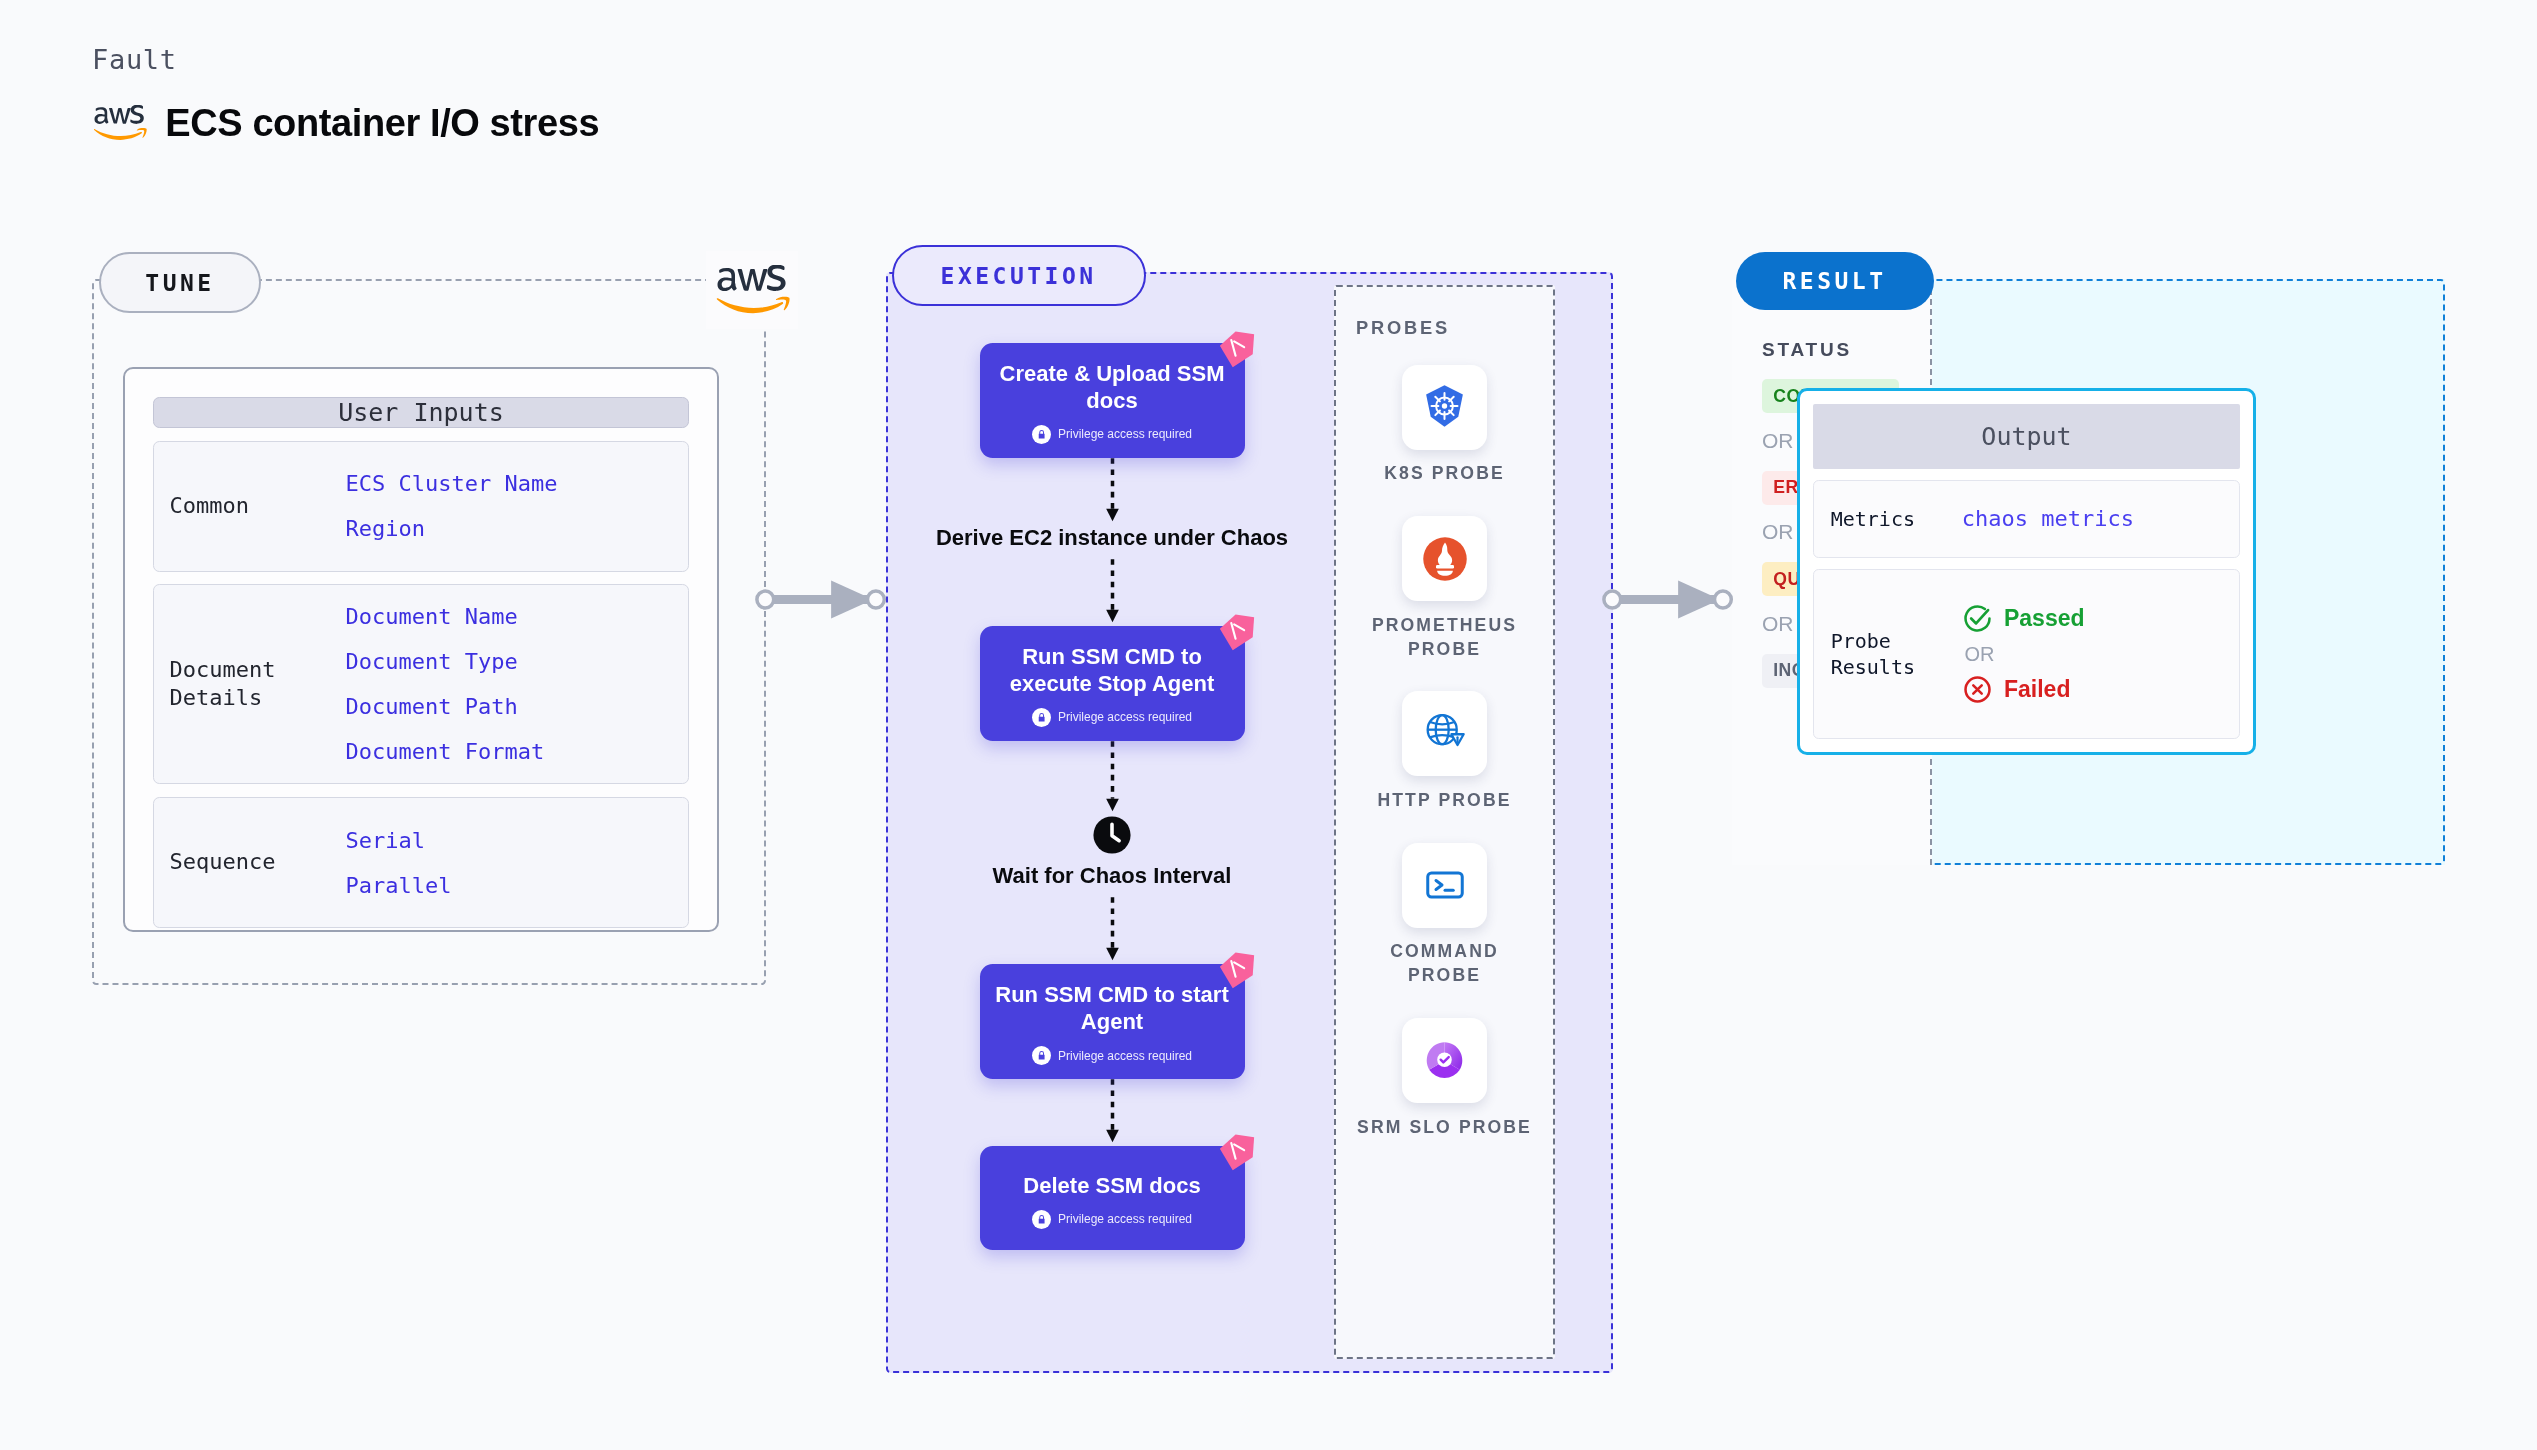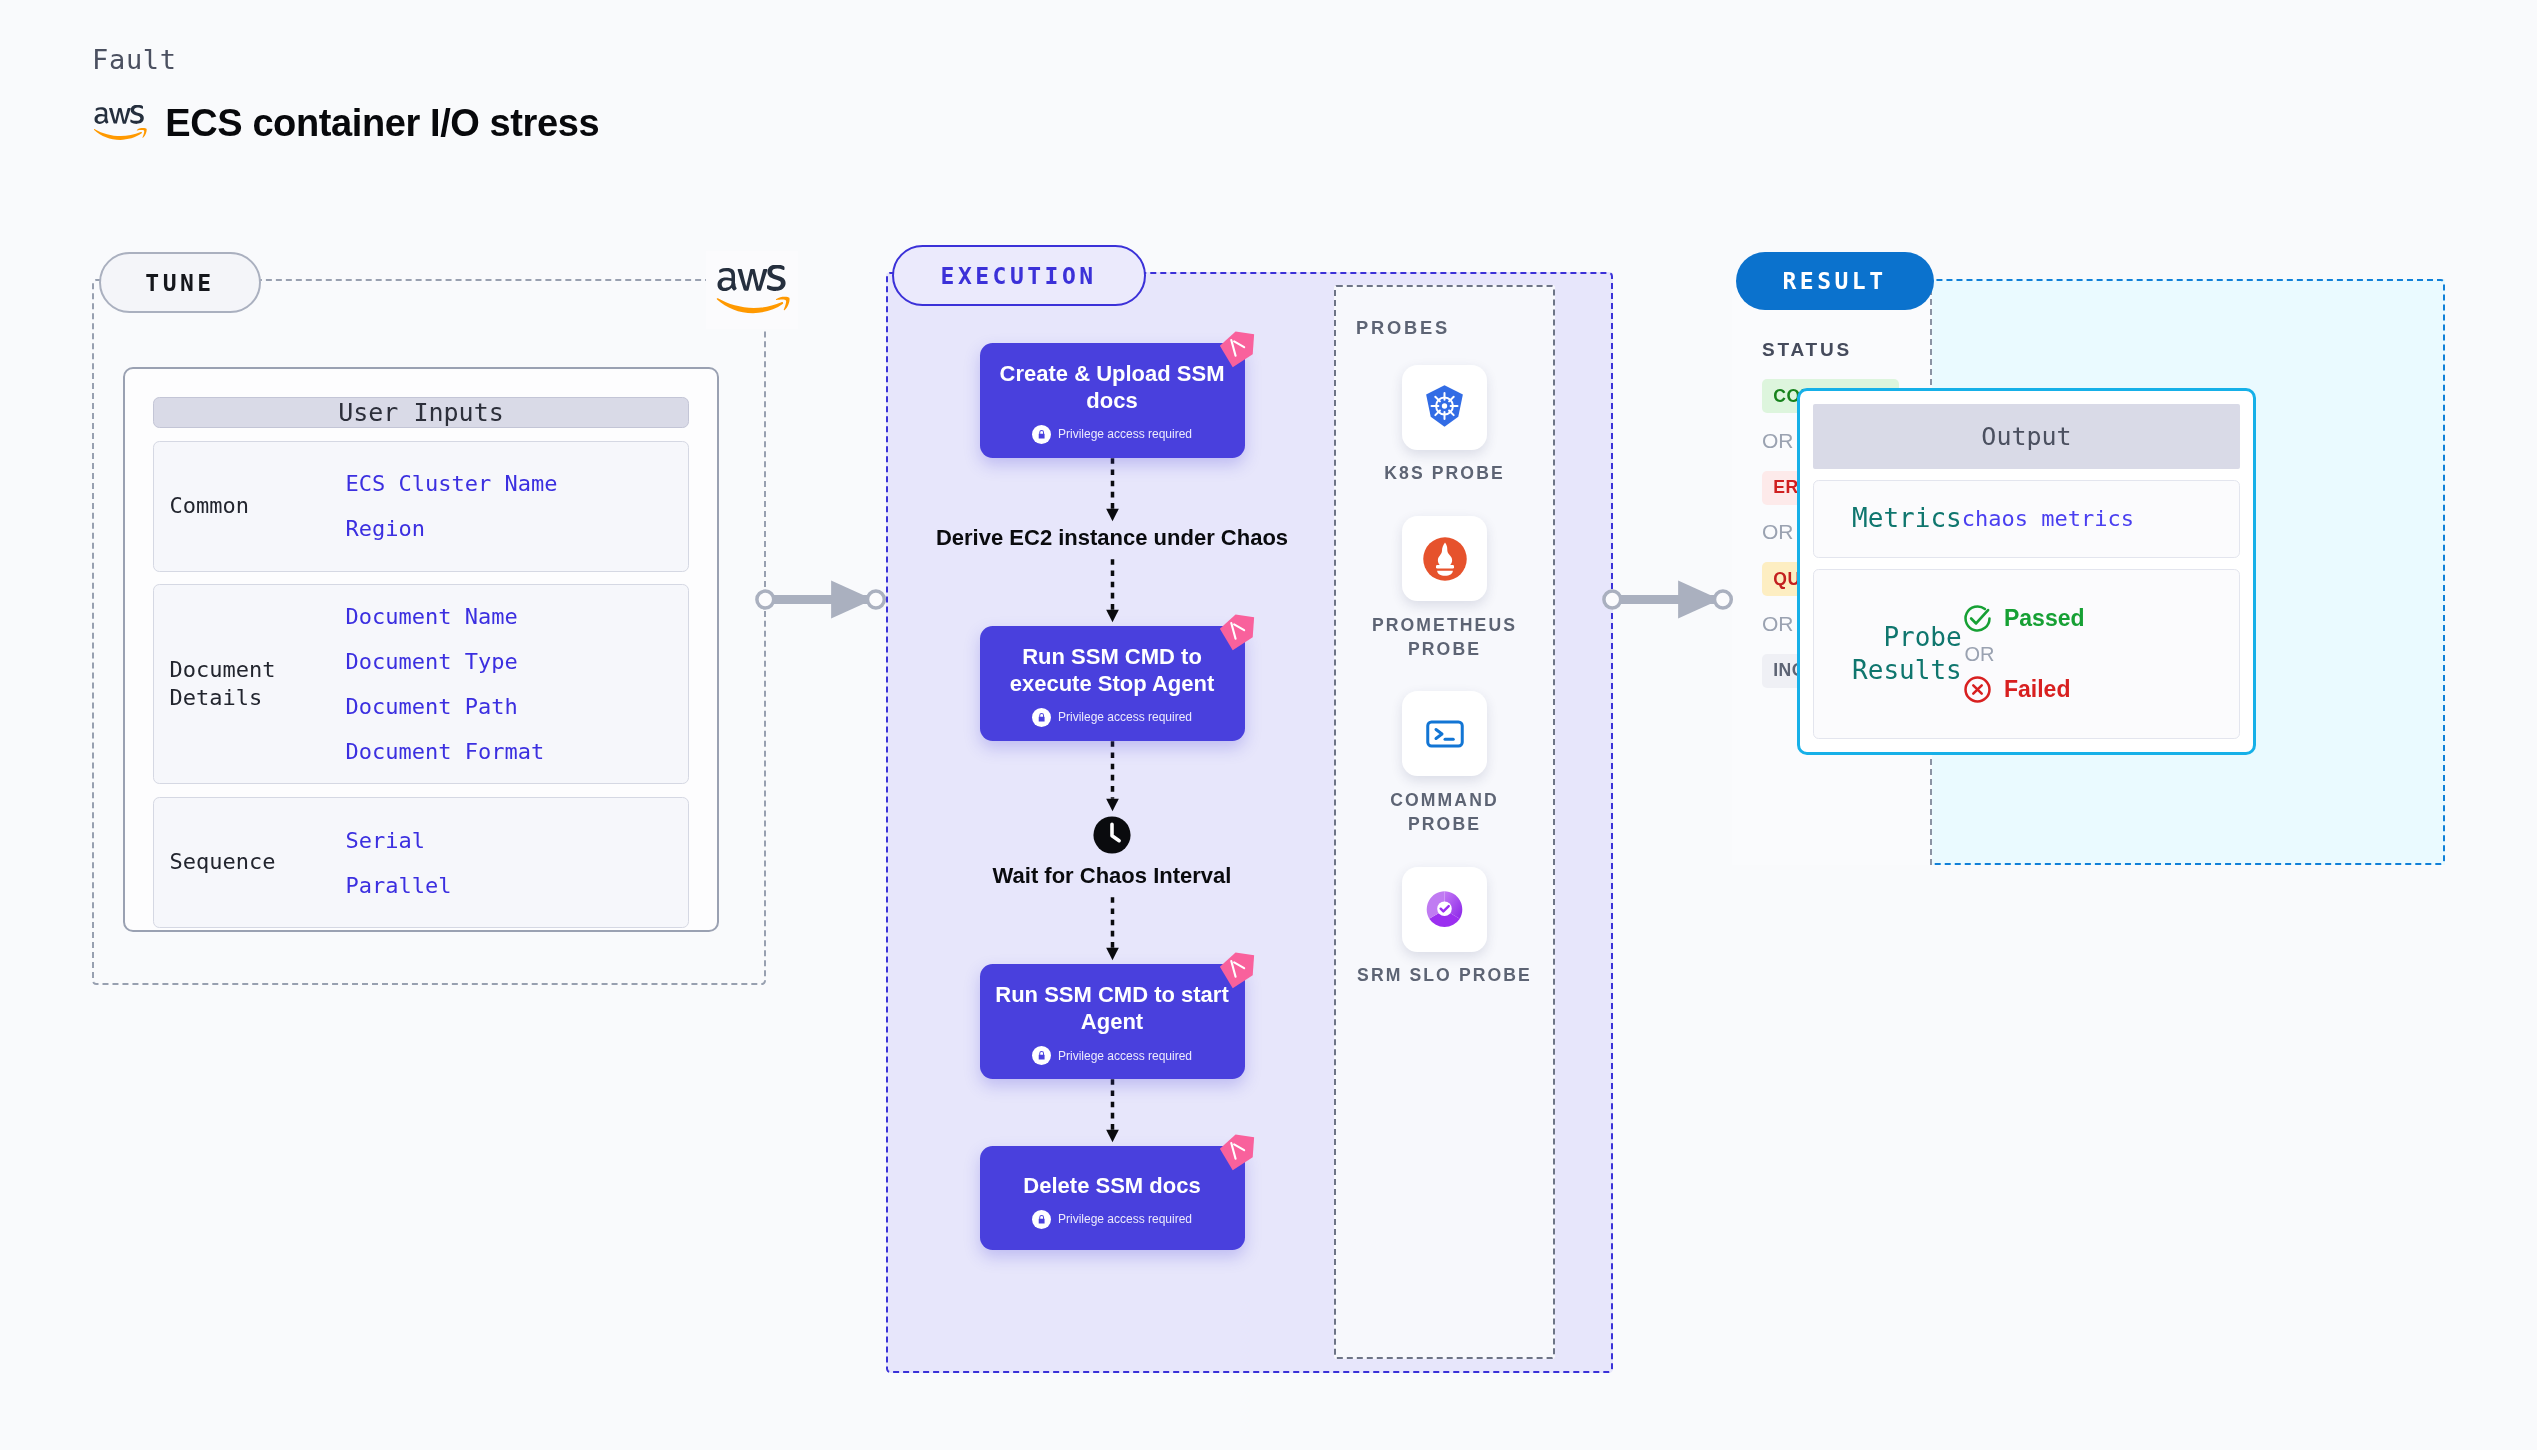--- a/index.html
+++ b/index.html
@@ -164,22 +164,22 @@
   .out-header {
     background: #d9dae7; border-radius: 2px; height: 65px;
     display: flex; align-items: center; justify-content: center;
     font-family: "DejaVu Sans Mono", monospace; font-size: 25px; color: #4b5060; font-weight: 500;
   }
   .out-row {
     background: #fbfbfd; border: 1.4px solid #e3e5ee; border-radius: 5.6px;
     display: flex; align-items: center; padding: 0 17px;
   }
   .out-label {
-    font-family: "DejaVu Sans Mono", monospace; font-size: 26px; color: #0f766e;
-    width: 131px; line-height: 1.3; flex-shrink: 0; text-align: right;
+    font-family: "DejaVu Sans Mono", monospace; font-size: 20px; color: #0f172a;
+    width: 131px; line-height: 1.3; flex-shrink: 0;
   }
   .out-metric {
     font-family: "DejaVu Sans Mono", monospace; font-size: 22px; color: #4a3ff0;
   }
   .probe-res { display: flex; flex-direction: column; gap: 8.5px; }
   .res-line { display: flex; align-items: center; gap: 11.3px; }
   .res-text { font-size: 23px; font-weight: 700; }
   .res-or { font-size: 20px; color: #9aa2b1; padding-left: 2.8px; }
 </style>
 </head>
@@ -381,20 +381,37 @@
           <svg width="48" height="48" viewBox="0 0 64 64">
             <circle cx="32" cy="32" r="29" fill="#e6522c"></circle>
             <path d="M32 10c5 7 1.5 10 4.5 14.5 2 3 5 4.5 5 9 0 5.5-4.5 9-9.5 9s-9.5-3.5-9.5-9c0-5.5 5.5-7.5 5.5-13 0-3 1.5-7 4-10.5z" fill="#ffffff"></path>
             <rect x="20" y="40" width="24" height="4.5" rx="1.6" fill="#ffffff"></rect>
             <path d="M21.5 47.5h21c0 4.2-4.7 6.8-10.5 6.8s-10.5-2.6-10.5-6.8z" fill="#ffffff"></path>
           </svg>
         </div>
         <div class="probe-name">PROMETHEUS PROBE</div>
       </div>
 
+      <div class="probe-item">
+        <div class="probe-tile">
+          <svg width="49" height="49" viewBox="0 0 64 64">
+            <g stroke="#1275d4" stroke-width="3" fill="none">
+              <circle cx="29" cy="27" r="19"></circle>
+              <ellipse cx="29" cy="27" rx="8.5" ry="19"></ellipse>
+              <line x1="10" y1="27" x2="48" y2="27"></line>
+              <path d="M13 17 Q29 23 45 17"></path>
+              <path d="M13 37 Q29 31 45 37"></path>
+            </g>
+            <path d="M41 33 L57 33 L49 47 Z" fill="#ffffff" stroke="#1275d4" stroke-width="3" stroke-linejoin="round"></path>
+            <line x1="49" y1="37" x2="49" y2="42" stroke="#1275d4" stroke-width="2.8" stroke-linecap="round"></line>
+            <circle cx="49" cy="44.6" r="1.4" fill="#1275d4"></circle>
+          </svg>
+        </div>
+        <div class="probe-name">HTTP PROBE</div>
+      </div>
 
       <div class="probe-item">
         <div class="probe-tile">
           <svg width="48" height="48" viewBox="0 0 64 64">
             <rect x="9" y="16" width="46" height="32" rx="5" fill="none" stroke="#1275d4" stroke-width="4"></rect>
             <path d="M20 26 L28 32 L20 38" fill="none" stroke="#1275d4" stroke-width="4" stroke-linecap="round" stroke-linejoin="round"></path>
             <line x1="32" y1="39" x2="43" y2="39" stroke="#1275d4" stroke-width="4" stroke-linecap="round"></line>
           </svg>
         </div>
         <div class="probe-name">COMMAND PROBE</div>

